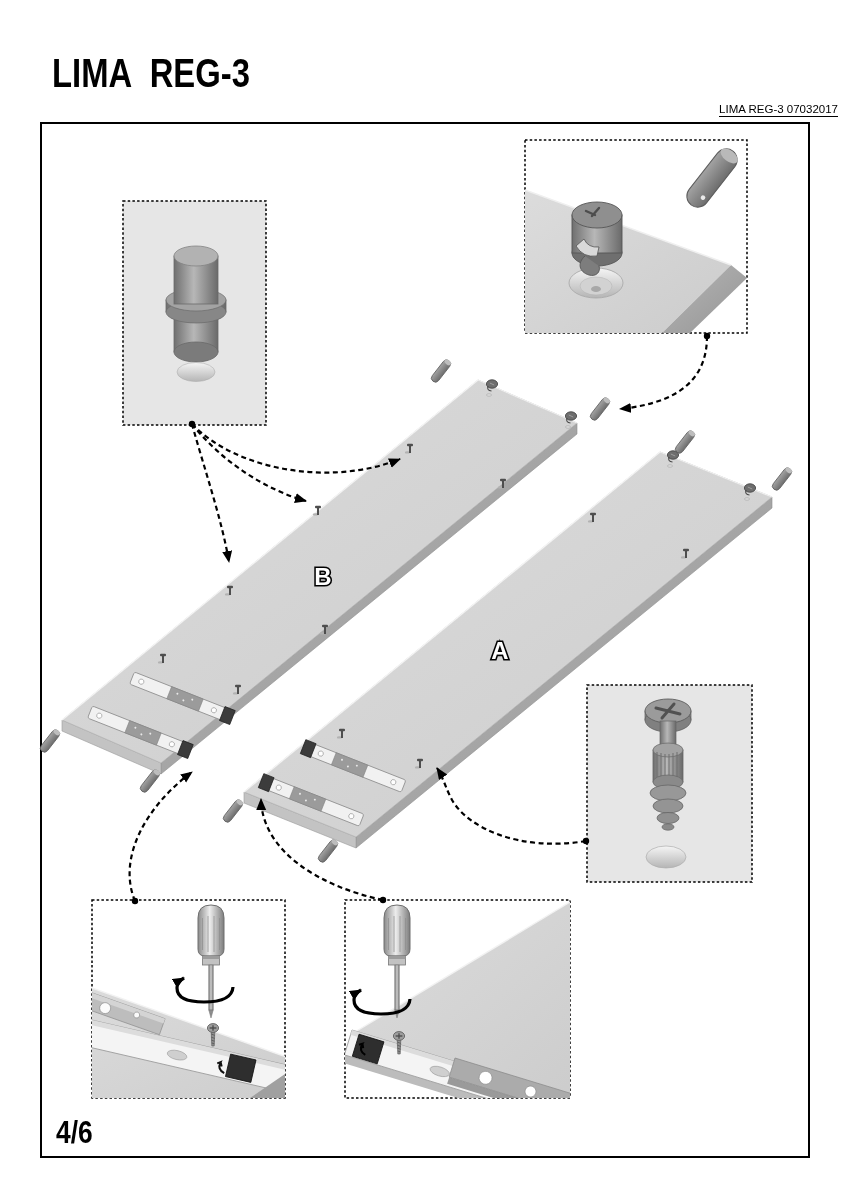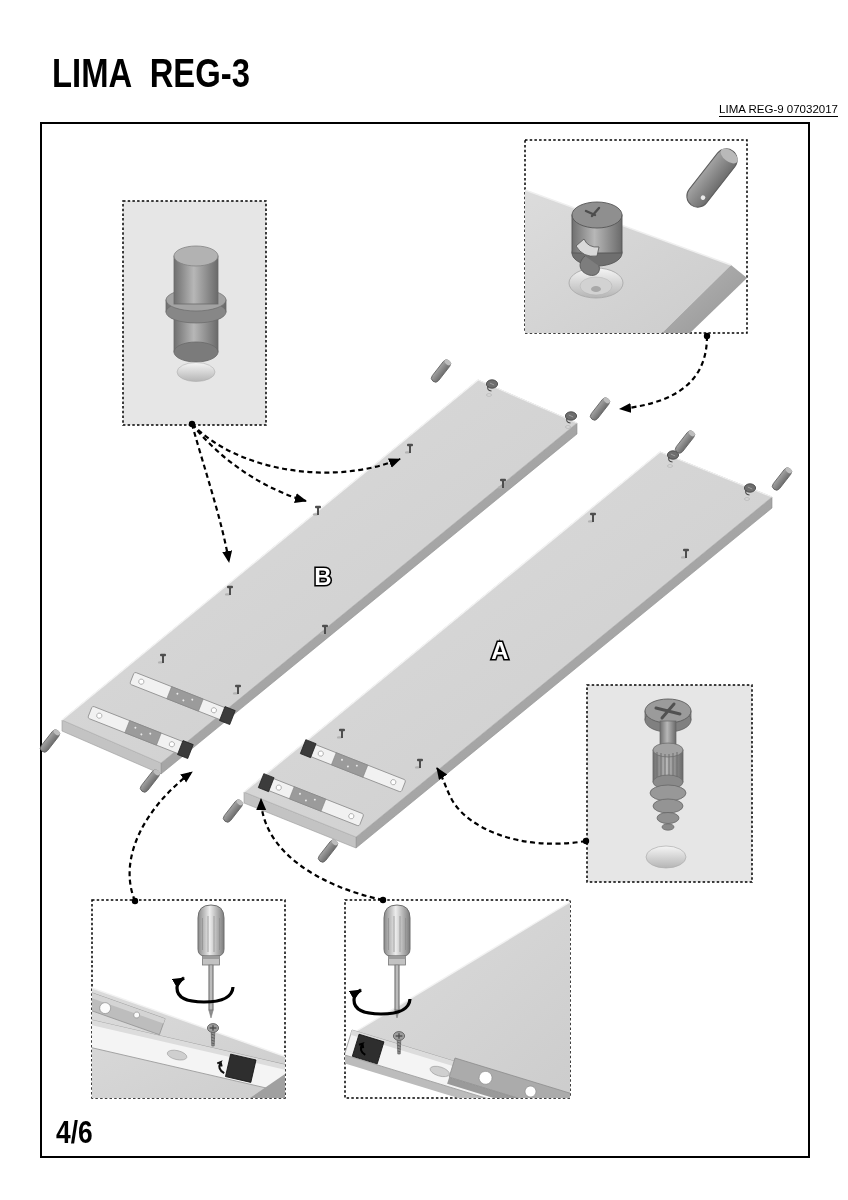--- a/index.html
+++ b/index.html
@@ -17,21 +17,21 @@
   svg{position:absolute;left:0;top:0;}
   svg text.plabel{font-family:"Liberation Sans",sans-serif;font-weight:bold;font-size:24px;
         fill:#fff;stroke:#000;stroke-width:3.2px;paint-order:stroke;text-anchor:middle;}
 </style>
 </head>
 <body>
 
 <div class="page">
 
   <div class="title">LIMA REG-3</div>
-  <div class="docref">LIMA REG-9 07032017</div>
+  <div class="docref">LIMA REG-3 07032017</div>
   <div class="frame"></div>
   <div class="pagenum">4/6</div>
 
   <svg width="848" height="1200" viewBox="0 0 848 1200">
     <defs>
       <linearGradient id="gradFace" x1="0" y1="0" x2="1" y2="1">
         <stop offset="0" stop-color="#dcdcdc"></stop>
           <stop offset="1" stop-color="#cccccc"></stop>
       </linearGradient>
       <linearGradient id="gradEdge" x1="0" y1="0" x2="1" y2="1">

